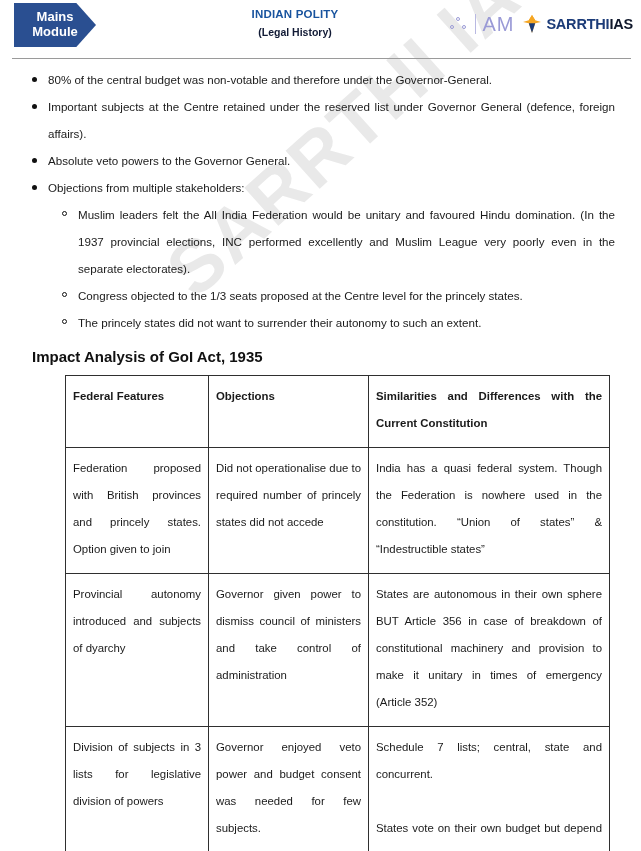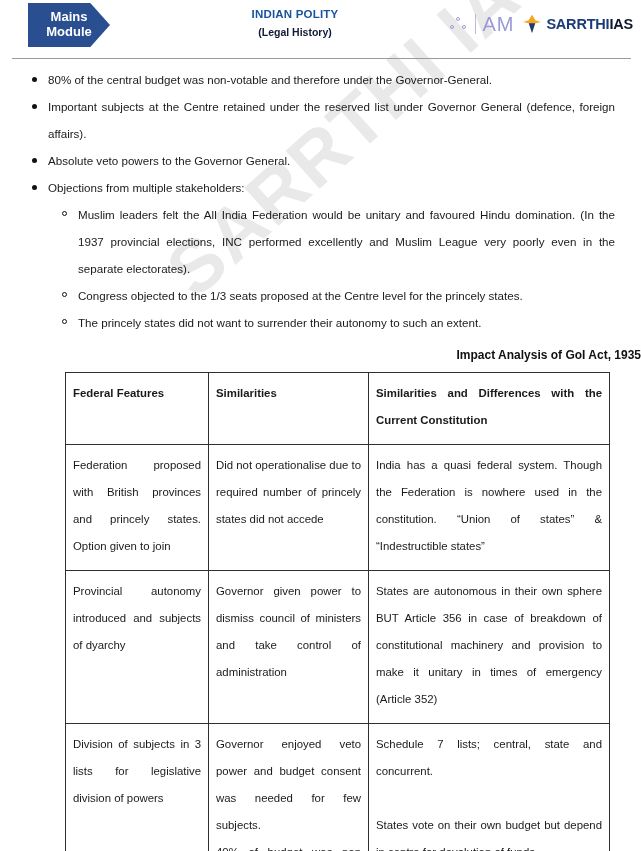--- a/index.html
+++ b/index.html
@@ -42,21 +42,21 @@
 
   
   .header {
     position: relative;
     height: 50px;
     z-index: 2;
   }
 
   .module-tag {
     position: absolute;
-    left: 28px;
+    left: 14px;
     top: 3px;
     width: 82px;
     height: 44px;
     background: #2a4f91;
     color: #ffffff;
     font-weight: bold;
     font-size: 13px;
     line-height: 15px;
     text-align: center;
     padding-top: 6px;
@@ -196,25 +196,24 @@
     top: 10px;
     width: 5px;
     height: 5px;
     border: 1px solid #111;
     border-radius: 50%;
     box-sizing: border-box;
   }
   ul.lvl2 > li.nojust { text-align: left; }
 
   .section-heading {
-    font-size: 12px;
+    font-size: 15px;
     font-weight: bold;
     color: #111;
     padding: 12px 0 10px 32px;
-    text-align: right;
   }
 
   
   .tbl-wrap {
     padding: 0 0 0 65px;
   }
   table.impact {
     border-collapse: collapse;
     width: 544px;
     table-layout: fixed;
@@ -319,21 +318,21 @@
     <div class="tbl-wrap">
       <table class="impact">
         <colgroup>
             <col class="c1">
             <col class="c2">
             <col class="c3">
           </colgroup>
         <tbody>
           <tr>
             <td class="head cellpad-h">Federal Features</td>
-            <td class="head cellpad-h">Similarities</td>
+            <td class="head cellpad-h">Objections</td>
             <td class="head cellpad-h">Similarities and Differences with the Current Constitution</td>
           </tr>
           <tr>
             <td>Federation proposed with British provinces and princely states. Option given to join</td>
             <td>Did not operationalise due to required number of princely states did not accede</td>
             <td>India has a quasi federal system. Though the Federation is nowhere used in the constitution. “Union of states” &amp; “Indestructible states”</td>
           </tr>
           <tr>
             <td>Provincial autonomy introduced and subjects of dyarchy</td>
             <td>Governor given power to dismiss council of ministers and take control of administration</td>

